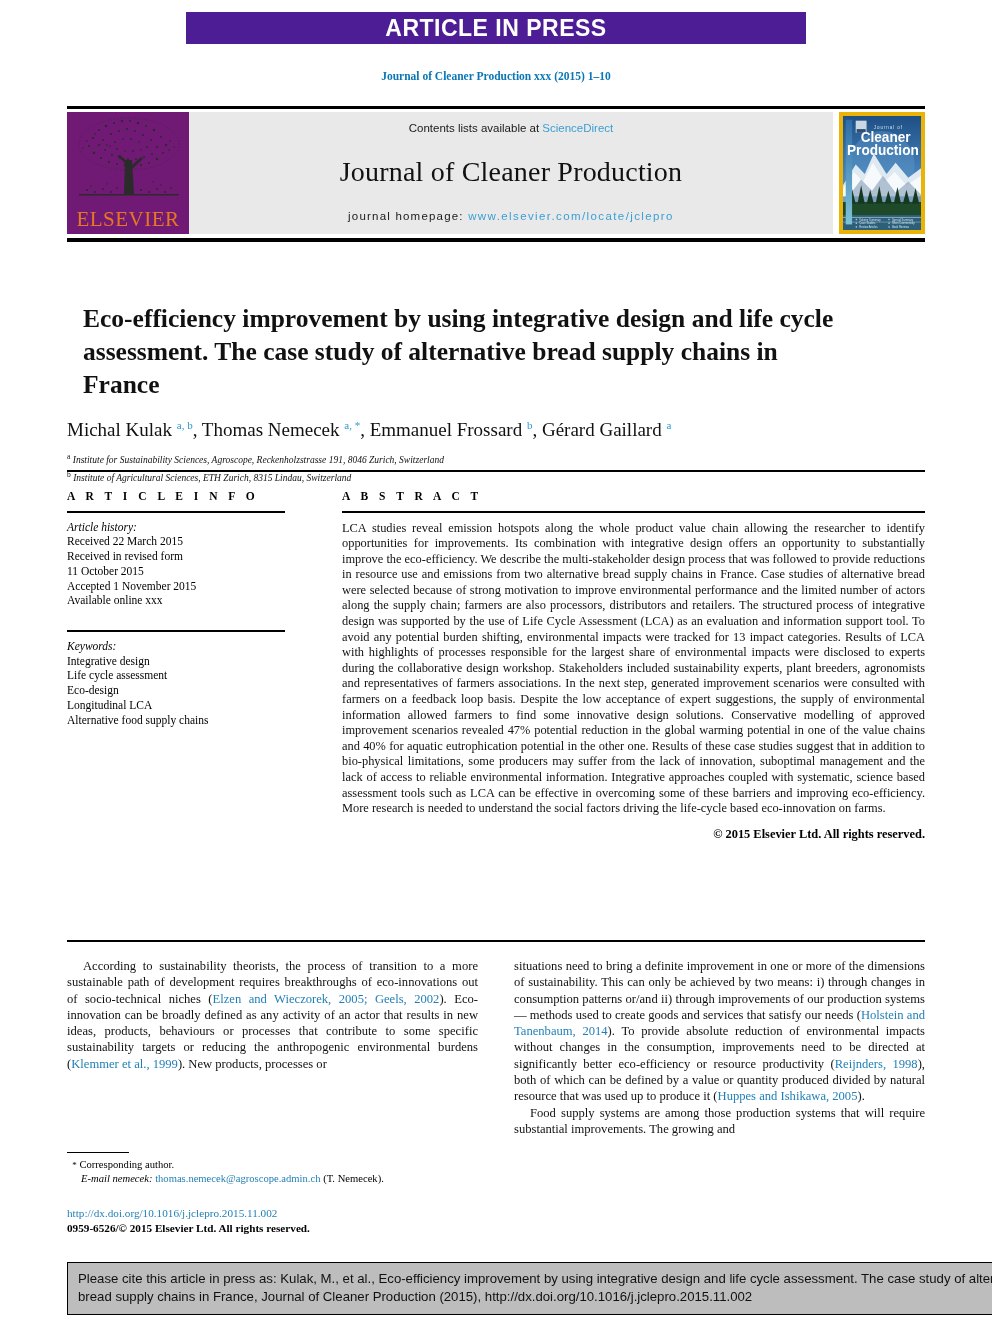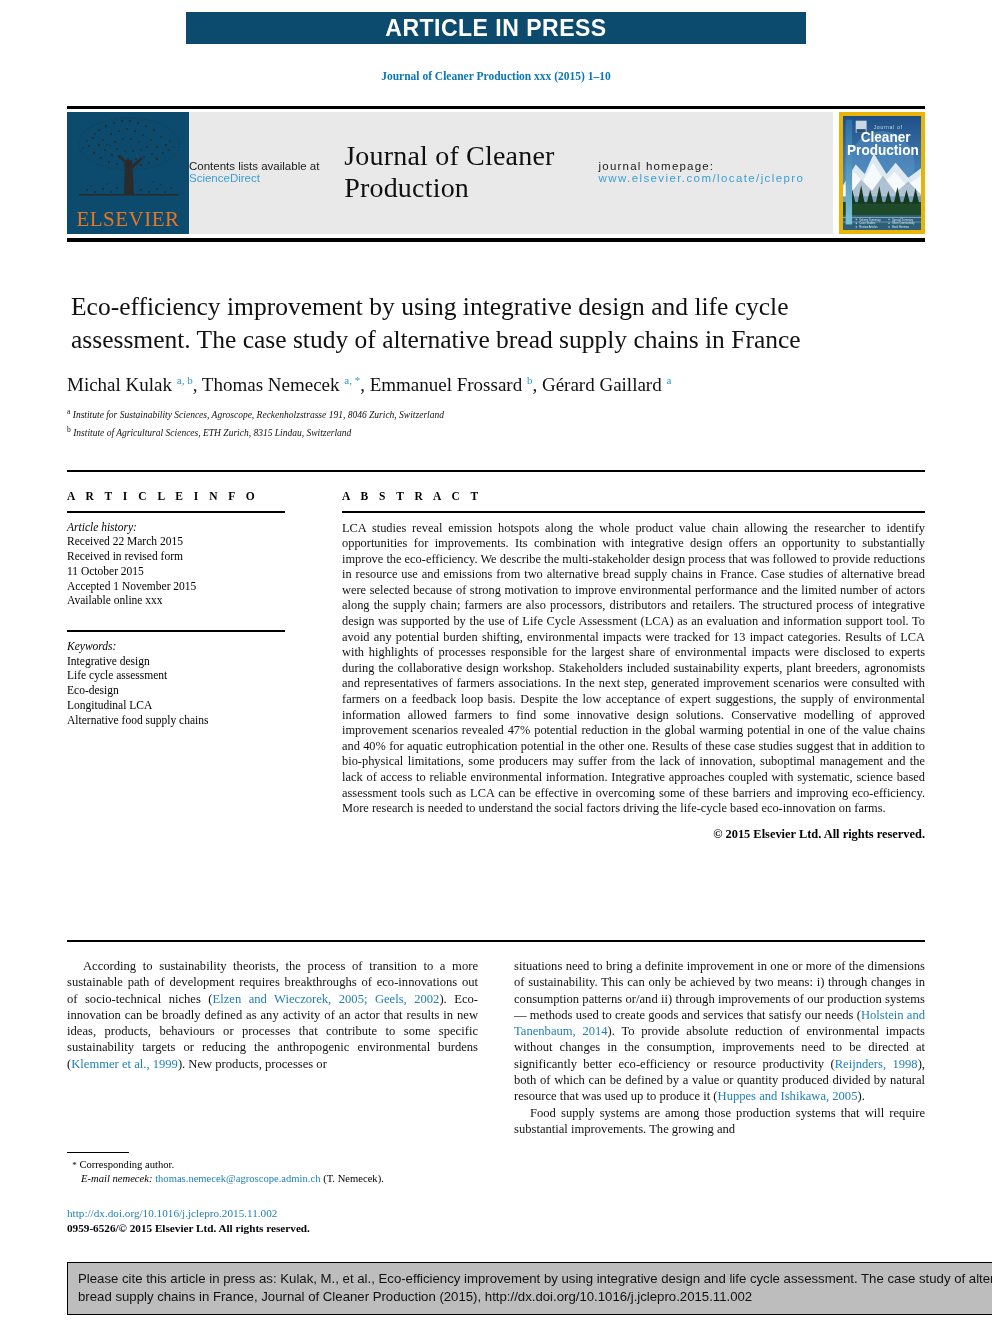--- a/index.html
+++ b/index.html
@@ -16,21 +16,21 @@
     overflow: hidden;
   }
 
   
   .aip-banner {
     position: absolute;
     left: 186px;
     top: 12px;
     width: 620px;
     height: 32px;
-    background: #0c4a6e;
+    background: #4c1d95;
     display: flex;
     align-items: center;
     justify-content: center;
   }
   .aip-banner span {
     font-family: "Liberation Sans", sans-serif;
     font-weight: bold;
     font-size: 23px;
     letter-spacing: 0.5px;
     color: #ffffff;
@@ -68,21 +68,21 @@
     left: 0; top: 6px;
     width: 858px; height: 122px;
     display: flex;
     flex-direction: row;
     align-items: stretch;
   }
   .elsevier-logo {
     width: 122px;
     flex: 0 0 122px;
     position: relative;
-    background: #0c4a6e;
+    background: #701a75;
   }
   .elsevier-tree {
     position: absolute;
     left: 6px; top: 2px;
     width: 112px; height: 92px;
   }
   .elsevier-word {
     position: absolute;
     left: 2px;
     bottom: 2px;
@@ -91,21 +91,21 @@
     font-family: "Liberation Serif", serif;
     font-size: 21px;
     letter-spacing: 0.5px;
     color: #e87722;
   }
   .masthead-center {
     flex: 1 1 auto;
     background: #e9e9e9;
     position: relative;
     display: flex;
-    flex-direction: row;
+    flex-direction: column;
     align-items: center;
     justify-content: space-between;
     padding: 10px 0 12px 0;
     box-sizing: border-box;
     gap: 8px;
   }
   .contents-line {
     font-family: "Liberation Sans", sans-serif;
     font-size: 11.5px;
     color: #1a1a1a;
@@ -154,22 +154,22 @@
     position: absolute;
     left: 67px;
     top: 286px;
     width: 790px;
   }
   .paper-title {
     font-family: "Liberation Serif", serif;
     font-size: 25.5px;
     line-height: 33px;
     color: #111;
-    margin: 4px;
-    font-weight: normal;
+    margin: 16px;
+    font-weight: bold;
   }
   .authors {
     margin-top: 18px;
     font-family: "Liberation Serif", serif;
     font-size: 19px;
     color: #111;
   }
   .authors sup {
     color: #2f9ad0;
     font-size: 11px;

